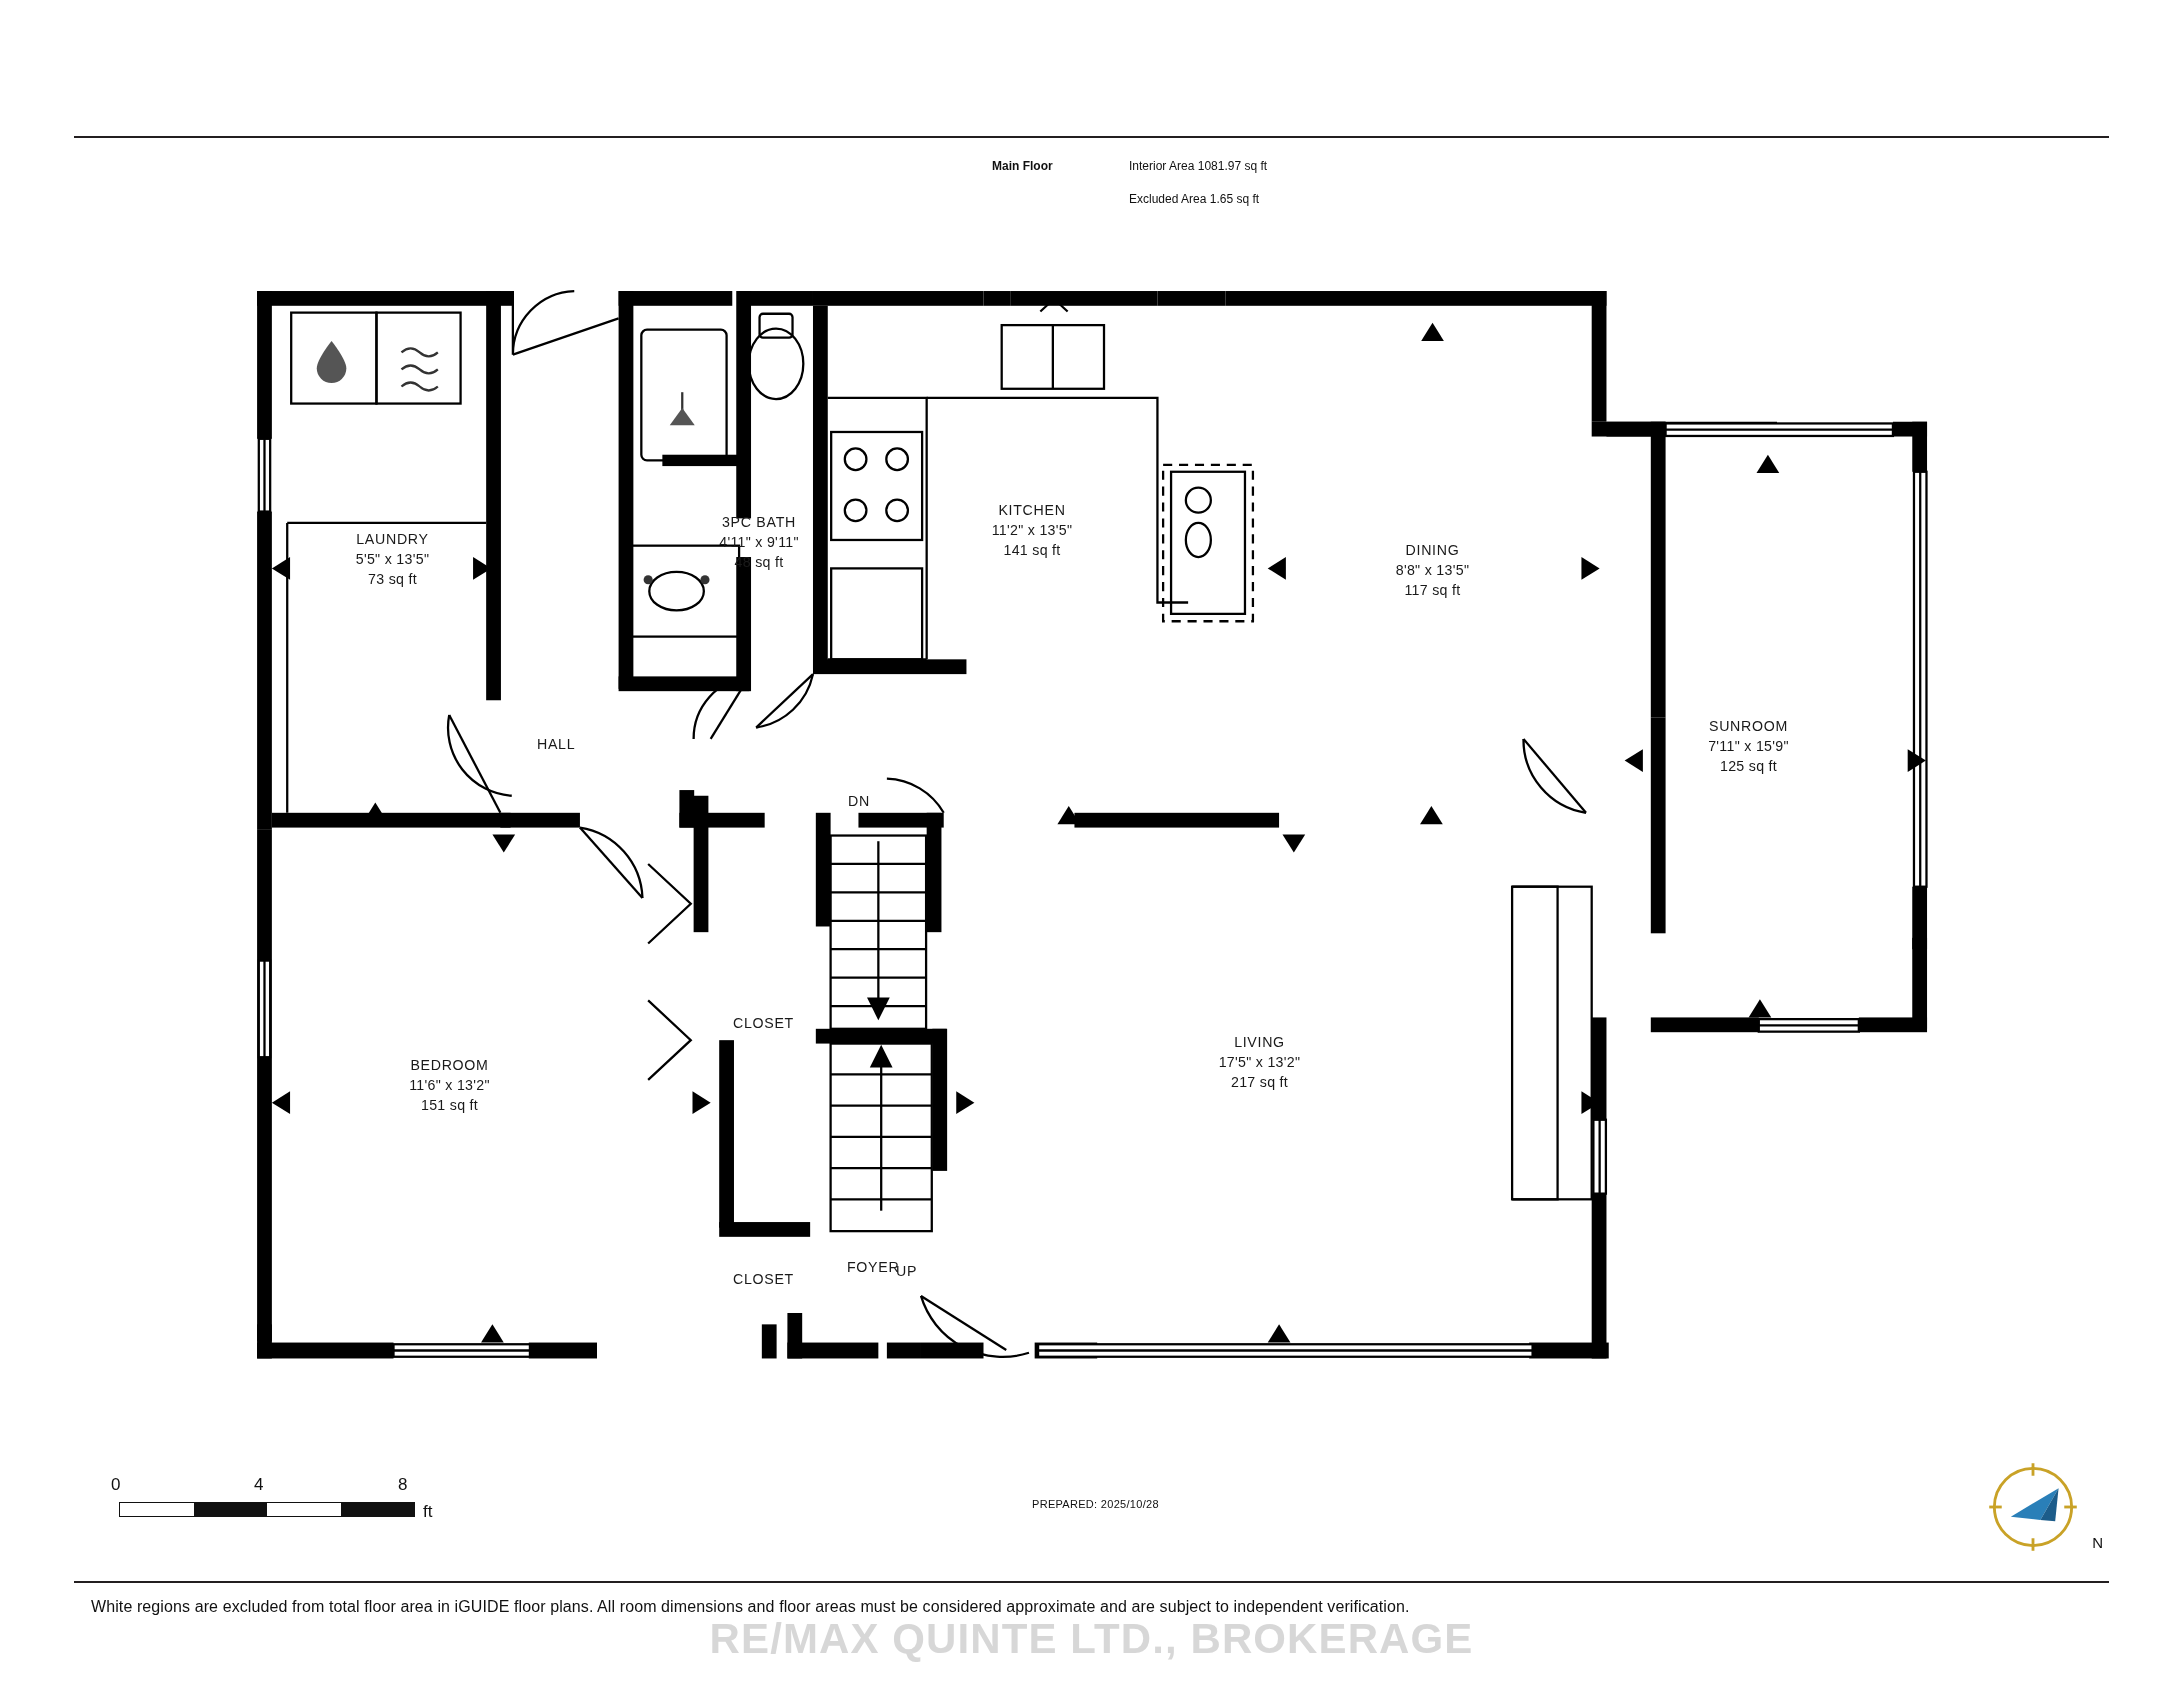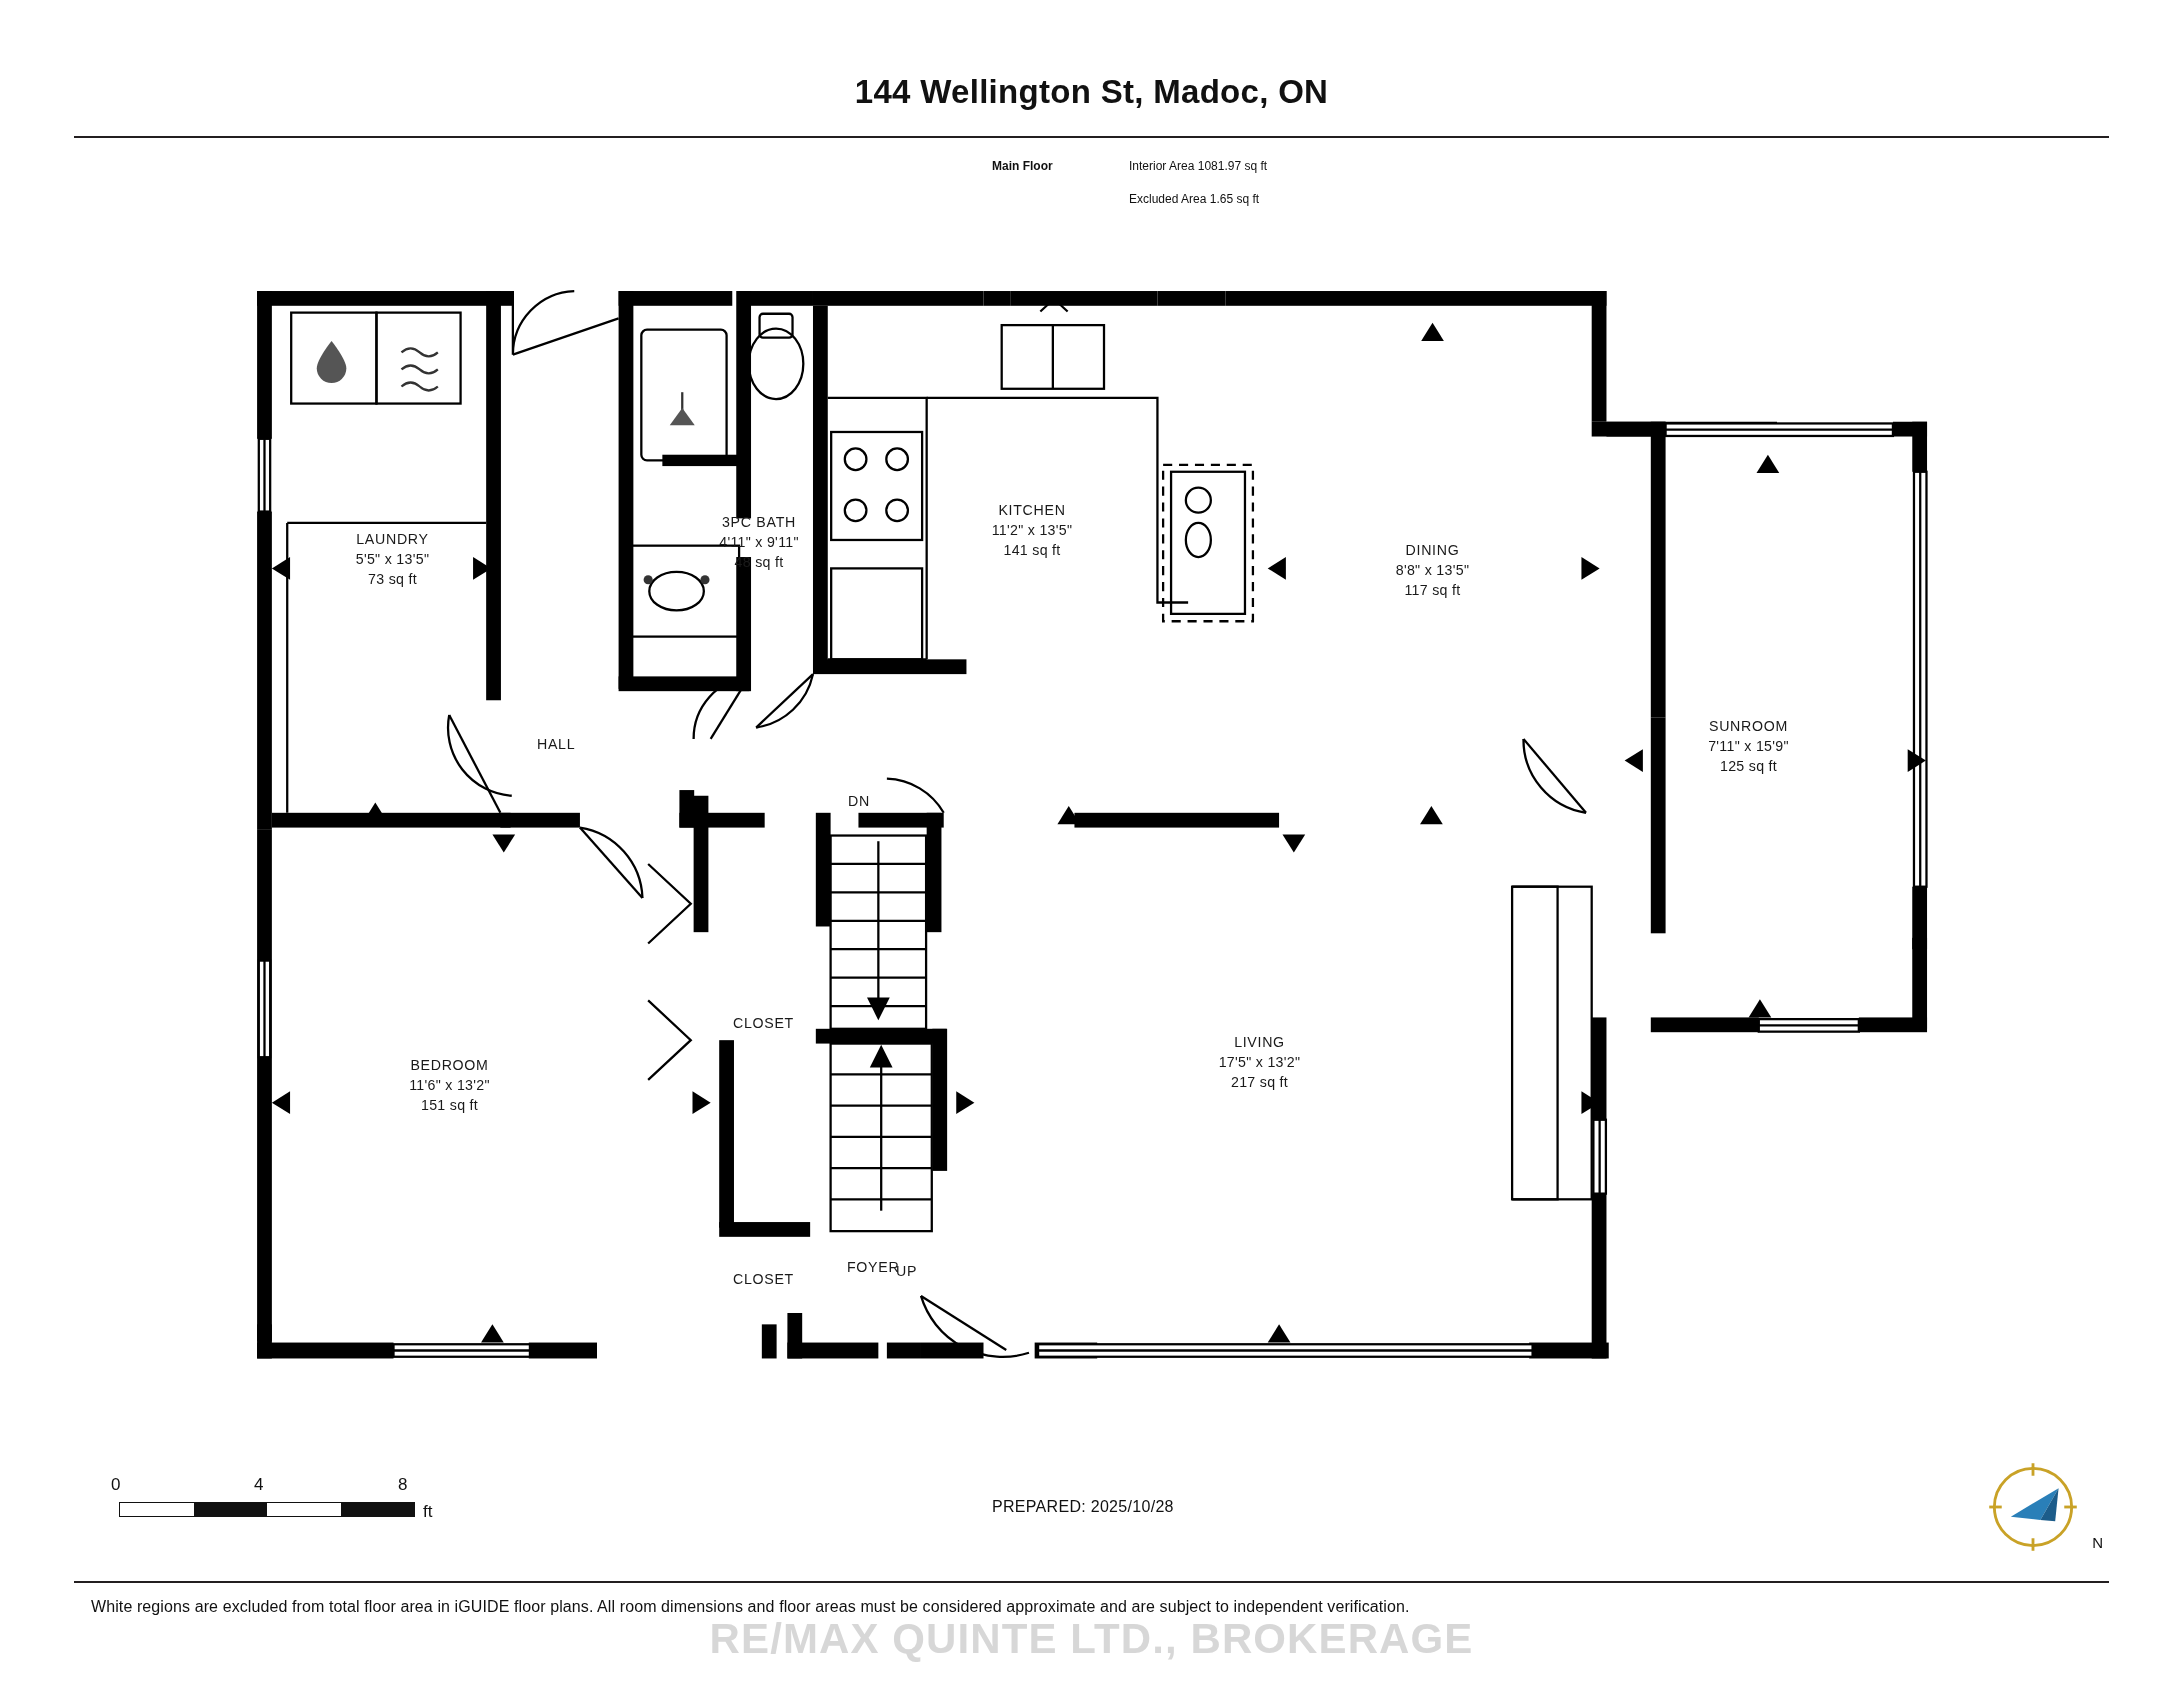--- a/index.html
+++ b/index.html
@@ -77,23 +77,23 @@
   
   .scale-wrap { position: absolute; left: 111px; top: 1475px; width: 318px; height: 68px; }
   .scale-nums { position: absolute; top: 0; left: 0; width: 318px; height: 19.3px; }
   .scale-nums span { position: absolute; font-size: 17px; }
   .scale-bar { position: absolute; top: 27px; left: 8px; width: 296px; height: 15px; border: 1.7px solid #111; box-sizing: border-box; display: flex; }
   .scale-bar i { display: block; height: 100%; }
   .scale-ft { position: absolute; left: 312px; top: 27px; font-size: 17px; }
 
   .prepared {
     position: absolute;
-    left: 992px;
+    left: 1032px;
     top: 1498px;
-    font-size: 16px;
+    font-size: 11px;
     letter-spacing: 0.3px;
   }
 
   
   .compass { position: absolute; left: 1979px; top: 1453px; width: 108px; height: 108px; }
   .compass .n { position: absolute; right: -16px; bottom: 10.2px; font-size: 15px; }
 
   
   .rule-bottom {
     position: absolute;
@@ -123,21 +123,20 @@
     letter-spacing: 1.1px;
     color: rgba(150,150,150,0.38);
     white-space: nowrap;
   }
 </style>
 </head>
 <body>
 
 <div class="page">
 
-  <div class="title">144 Wellington St, Madoc, ON</div>
   <div class="rule-top"></div>
 
   <div class="floorline fl-main">Main Floor</div>
   <div class="floorline fl-interior">Interior Area 1081.97 sq ft</div>
   <div class="floorline fl-excluded">Excluded Area 1.65 sq ft</div>
 
   <svg class="plan" viewBox="0 0 3840 2968">
     <g fill="#000000" stroke="none">
 
       <rect x="452" y="512" width="450" height="26"></rect>

